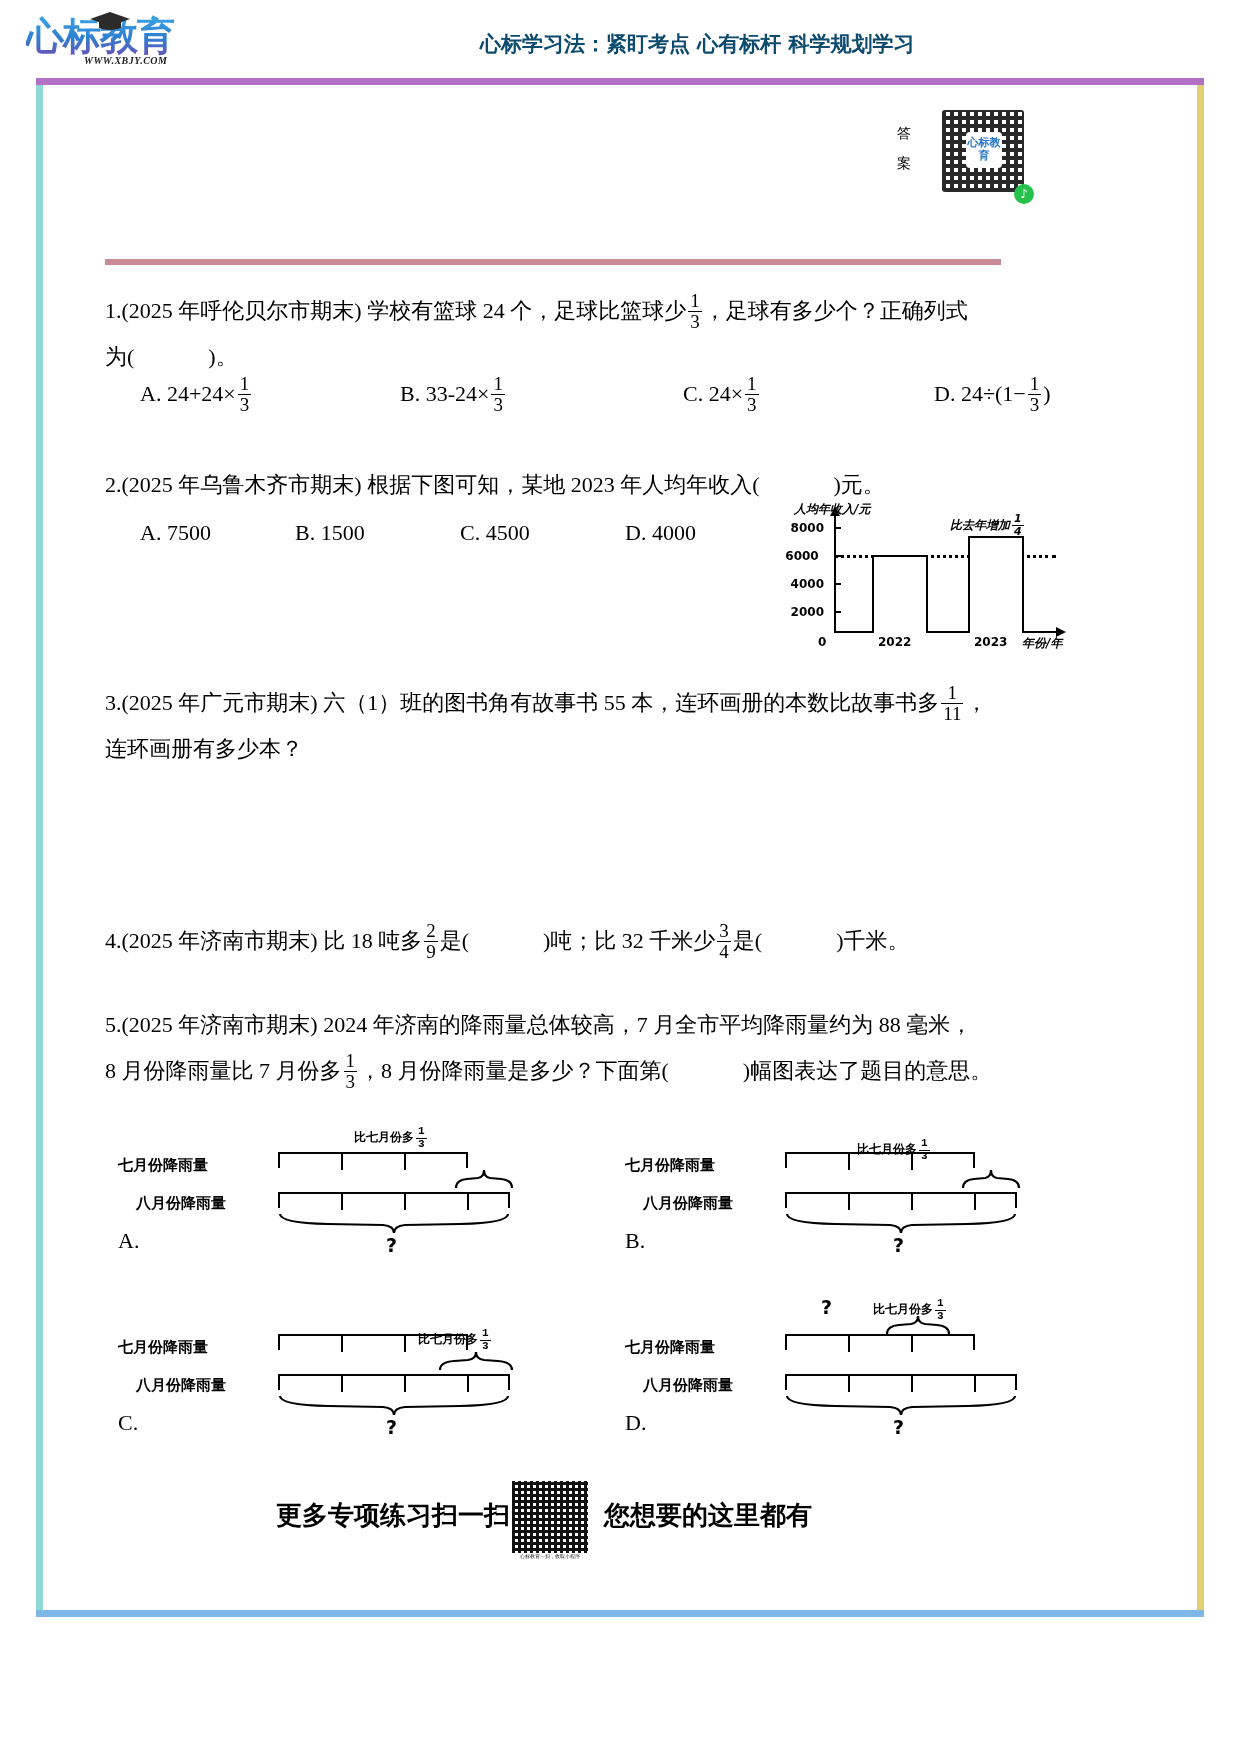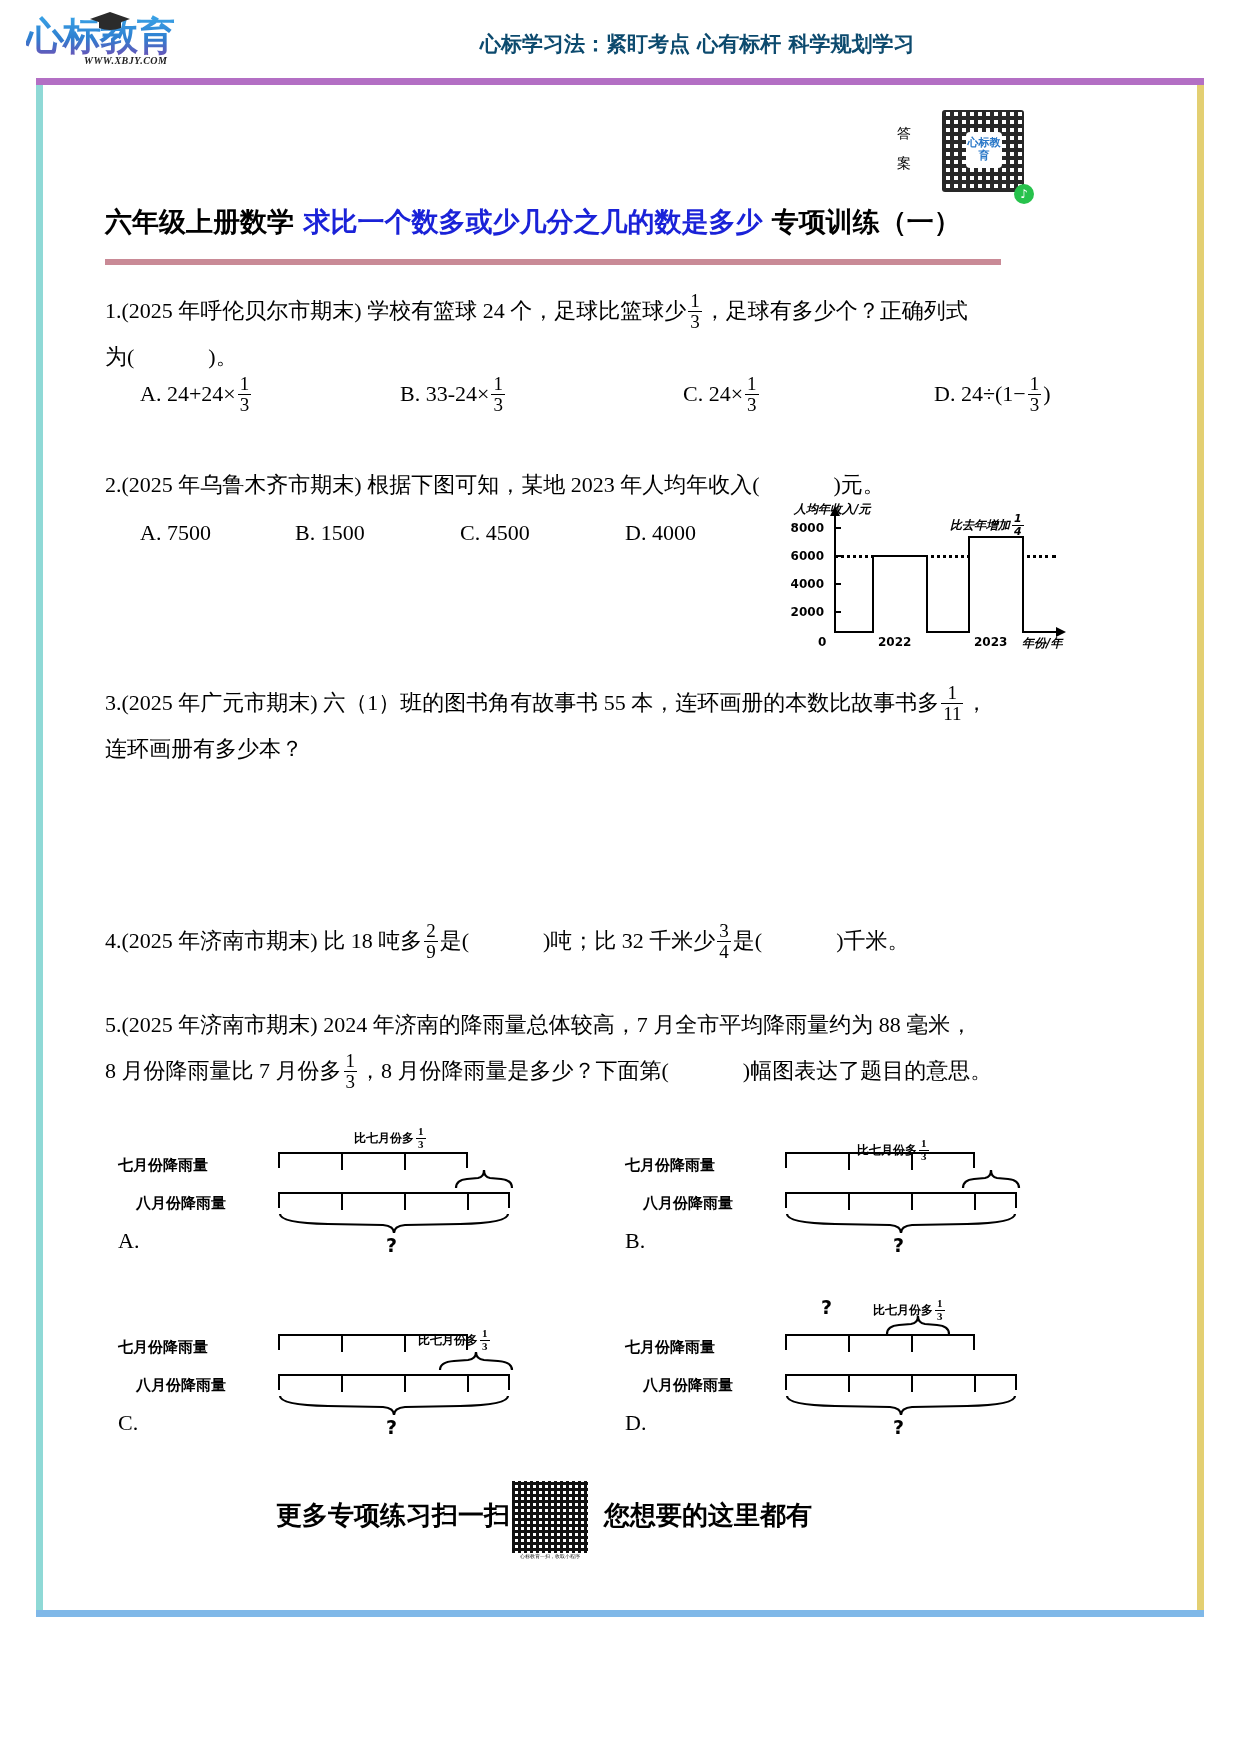--- a/index.html
+++ b/index.html
@@ -141,21 +141,21 @@
   }
   .model .bar{position:absolute;border-left:2.6px solid #000;border-top:2.6px solid #000;
               border-right:2.6px solid #000;height:16px;box-sizing:border-box;}
   .model .seg{position:absolute;top:0;width:2.2px;height:16px;background:#000;}
   .model .brace{position:absolute;height:20px;}
   .model .brace svg{display:block;}
   .model .qmark{
     position:absolute;font-family:"DejaVu Sans",sans-serif;font-weight:bold;font-size:19px;
   }
   .model .capt{
-    position:absolute;font-family:Liberation Serif, serif;font-weight:bold;font-size:12px;
+    position:absolute;font-family:Liberation Mono, monospace;font-weight:bold;font-size:12px;
     white-space:nowrap;
   }
   .model .capt .frac{font-size:11px;vertical-align:-0.5em;}
   .opt-letter{
     position:absolute;font-size:22px;font-family:"Liberation Serif",serif;
   }
 
   
   .footer-qr{position:absolute;left:512px;top:1481px;width:76px;height:76px;}
   .footer-qr .fq{
@@ -200,25 +200,20 @@
   <div class="frame-right"></div>
   <div class="frame-bottom"></div>
 
   <div class="answer-label">答案</div>
   <div class="qr-top">
     <div class="qr-inner"></div>
     <div class="qr-logo">心标教育</div>
     <div class="qr-badge">♪</div>
   </div>
 
-  <div class="subject-line">
-    <span>六年级上册数学</span>
-    <span class="hl">求比一个数多或少几分之几的数是多少</span>
-    <span>专项训练（一）</span>
-  </div>
   <div class="title-rule"></div>
 
   <div class="q" style="left:105px;top:288px;width:1000px;">
     <span>1.</span><span>(2025 年呼伦贝尔市期末)</span>
     <span>学校有篮球 24 个，足球比篮球少</span><span class="frac"><span class="num">1</span><span class="den">3</span></span><span>，足球有多少个？正确列式</span>
     <br>
     <span>为(</span><span class="blank"></span><span>)。</span>
   </div>
 
   <div class="opts" style="left:0;top:374px;width:1240px;height:50px;">
@@ -263,21 +258,21 @@
       <span>4000</span>
     </div>
   </div>
 
   <div class="chart">
     <div class="ylab">人均年收入/元</div>
     <div class="axis-y"></div>
     <div class="axis-x"></div>
 
     <div class="ytick" style="left:8px;top:16px;">8000</div>
-    <div class="ytick" style="left:8px;top:44px;">6000</div>
+    <div class="ytick" style="left:8px;top:44px;text-align:center;">6000</div>
     <div class="ytick" style="left:8px;top:72px;">4000</div>
     <div class="ytick" style="left:8px;top:100px;">2000</div>
 
     <div class="tickmark" style="top:22px;"></div>
     <div class="tickmark" style="top:50px;"></div>
     <div class="tickmark" style="top:78px;"></div>
     <div class="tickmark" style="top:106px;"></div>
 
     <div class="dotline" style="top:50px;width:222px;"></div>
 

